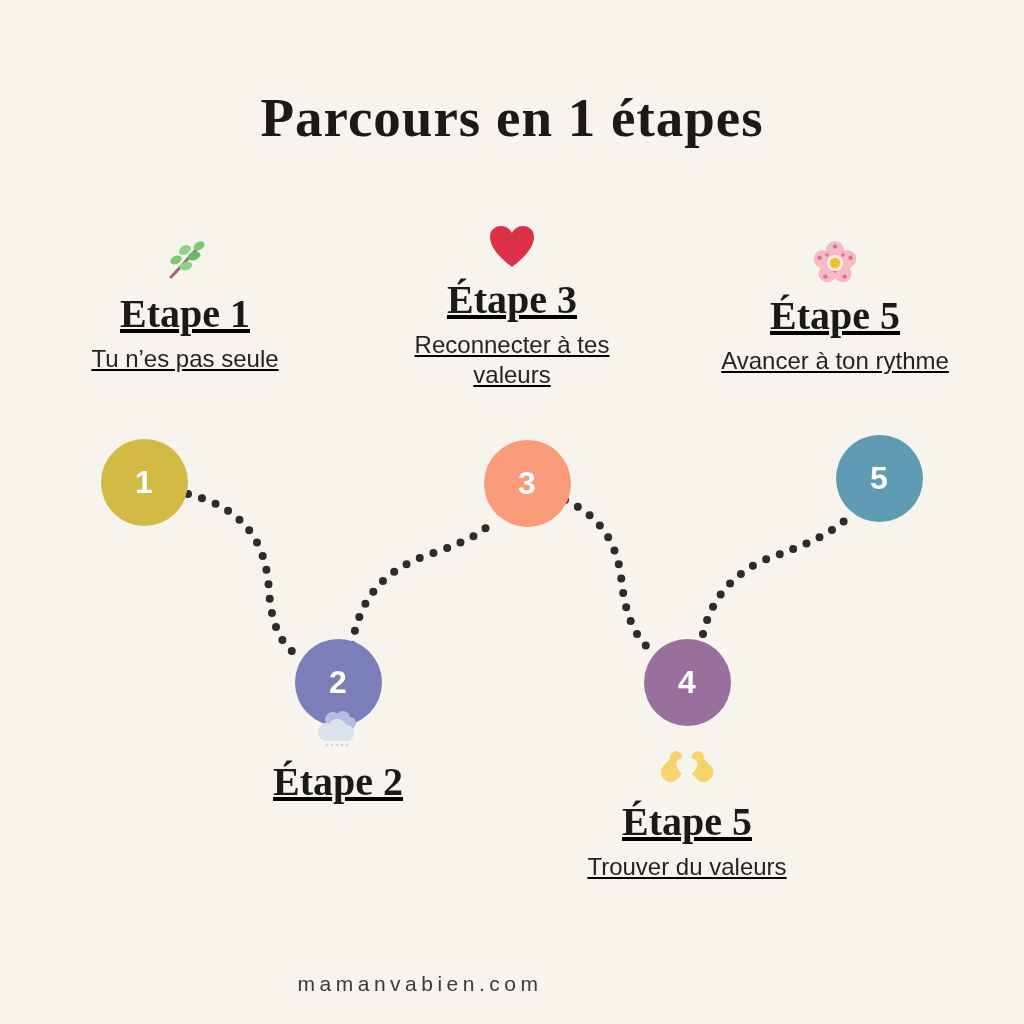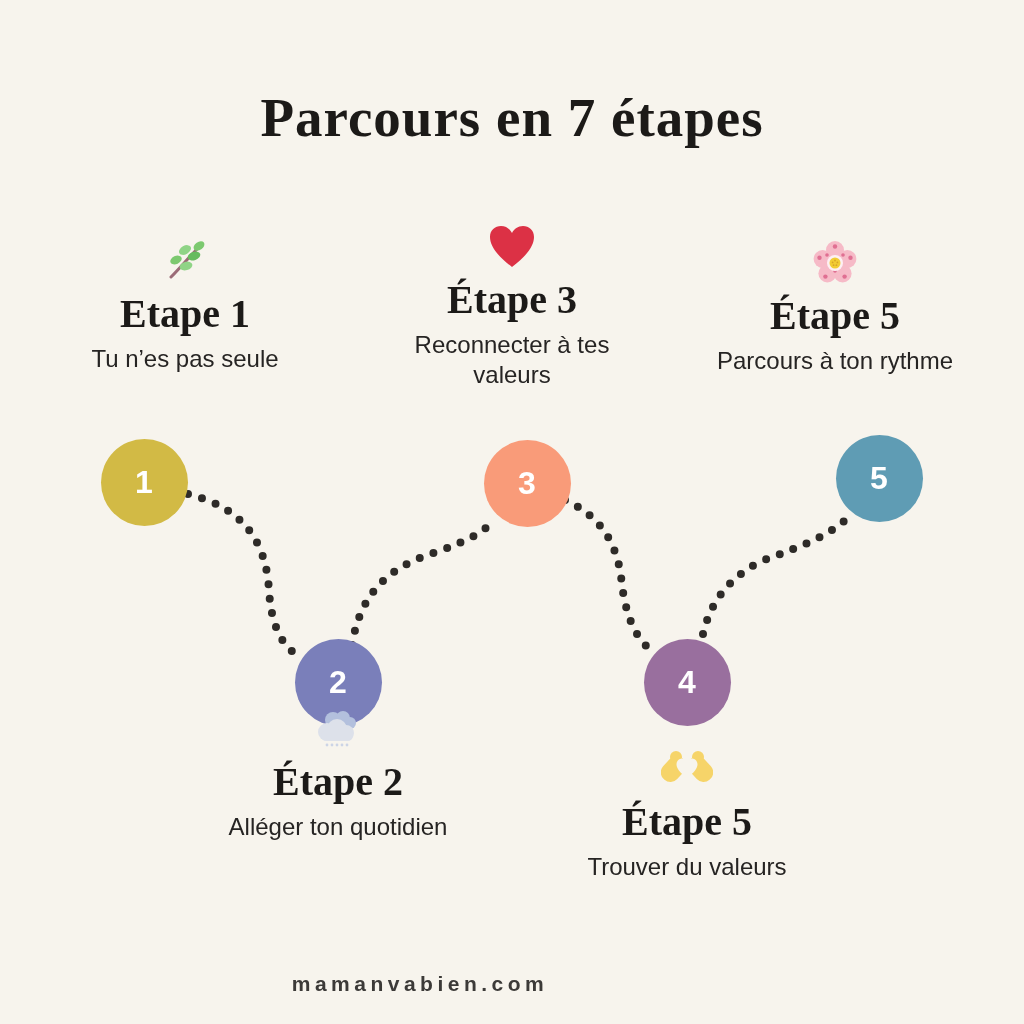--- a/index.html
+++ b/index.html
@@ -63,20 +63,21 @@
   .c5 { left: 836px; top: 435px; }
 
   .step-block {
     position: absolute;
     width: 300px;
     display: flex;
     flex-direction: column;
     align-items: center;
     text-align: center;
     z-index: 3;
+    text-decoration: underline;
   }
   .b1 { left: 35px;  top: 238px; }
   .b3 { left: 362px; top: 224px; }
   .b5 { left: 685px; top: 240px; justify-content: space-between; }
   .b2 { left: 188px; top: 706px; }
   .b4 { left: 537px; top: 746px; }
 
   .step-icon {
     height: 46px;
     display: flex;
@@ -101,29 +102,28 @@
 
   .footer-text {
     position: absolute;
     top: 972px;
     left: 0;
     width: 840px;
     text-align: center;
     font-size: 21px;
     letter-spacing: 4.5px;
     color: #3c3a38;
-    font-weight: bold;
   }
 </style>
 </head>
 <body>
 
 <div class="canvas" style="background-color: rgb(247, 244, 237);">
 
-  <div class="page-title" style="color: rgb(28, 26, 24);">Parcours en 7 étapes</div>
+  <div class="page-title" style="color: rgb(28, 26, 24);">Parcours en 1 étapes</div>
 
   <svg class="paths-svg" viewBox="0 0 1024 1024" xmlns="http://www.w3.org/2000/svg">
     <path d="M 188 494 C 244 508 266 542 269 590 C 271 625 282 648 301 657" stroke="#2e2b28"></path>
     <path d="M 352 645 C 359 600 382 573 420 558 C 452 546 474 540 494 521" stroke="#2e2b28"></path>
     <path d="M 565 500 C 600 516 616 542 621 576 C 624 610 634 640 655 653" stroke="#2e2b28"></path>
     <path d="M 703 634 C 711 600 731 576 762 561 C 797 547 824 540 851 515" stroke="#2e2b28"></path>
   </svg>
 
   <div class="step-circle c1" style="background-color: rgb(210, 186, 69);">
     <span class="num">1</span>
@@ -191,21 +191,21 @@
         <g fill="#d8a42a">
           <circle cx="23" cy="20.5" r="0.9"></circle>
           <circle cx="25.4" cy="22.4" r="0.9"></circle>
           <circle cx="24.4" cy="25.2" r="0.9"></circle>
           <circle cx="21.6" cy="25.2" r="0.9"></circle>
           <circle cx="20.6" cy="22.4" r="0.9"></circle>
         </g>
       </svg>
     </span>
     <div class="step-heading">Étape 5</div>
-    <div class="step-subtitle">Parcours à ton rythme</div>
+    <div class="step-subtitle">Avancer à ton rythme</div>
   </div>
 
   <div class="step-block b2">
     <span class="step-icon">
       <svg width="46" height="40" viewBox="0 0 46 40">
         <g fill="#b3c0dd">
           <circle cx="18" cy="11" r="8"></circle>
           <circle cx="28" cy="9" r="7"></circle>
           <circle cx="35" cy="14" r="6"></circle>
         </g>
@@ -218,21 +218,20 @@
         <g fill="#ccd4e6">
           <circle cx="12" cy="36" r="1.4"></circle>
           <circle cx="17" cy="36" r="1.4"></circle>
           <circle cx="22" cy="36" r="1.4"></circle>
           <circle cx="27" cy="36" r="1.4"></circle>
           <circle cx="32" cy="36" r="1.4"></circle>
         </g>
       </svg>
     </span>
     <div class="step-heading">Étape 2</div>
-    <div class="step-subtitle">Alléger ton quotidien</div>
   </div>
 
   <div class="step-block b4">
     <span class="step-icon">
       <svg width="52" height="42" viewBox="0 0 52 42">
         <g fill="#f6d469">
           <rect x="3" y="7" width="19" height="28" rx="9" transform="rotate(42 12.5 21)"></rect>
           <rect x="30" y="7" width="19" height="28" rx="9" transform="rotate(-42 39.5 21)"></rect>
           <circle cx="15" cy="9" r="6"></circle>
           <circle cx="37" cy="9" r="6"></circle>

